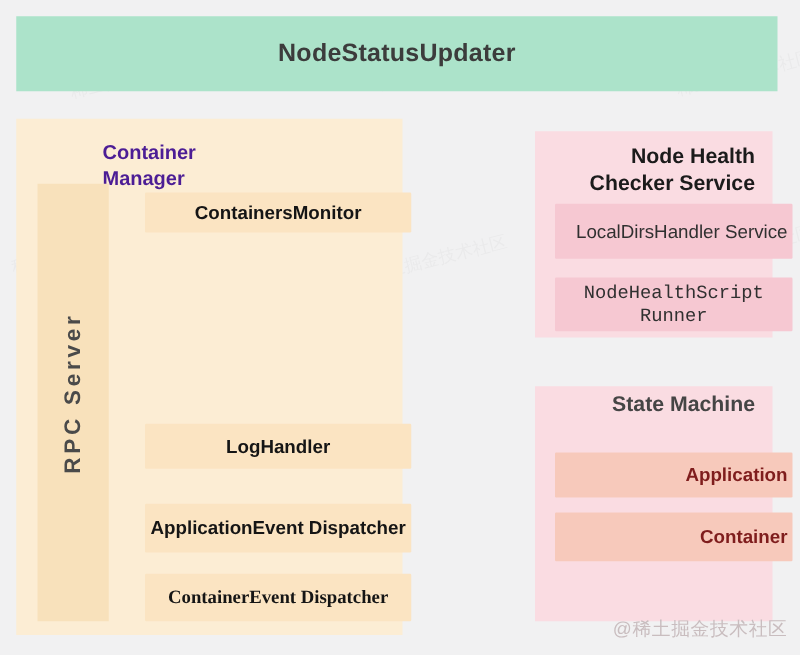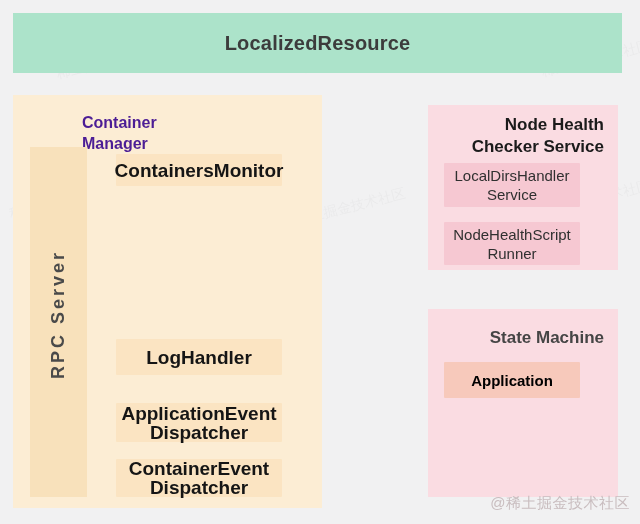--- a/index.html
+++ b/index.html
@@ -54,62 +54,62 @@
     background:#f8e1bb;
     display:flex;align-items:center;justify-content:center;
   }
   .rpc-label{
     transform:rotate(-90deg) translateX(8px);
     transform-origin:center;
     white-space:nowrap;
     font-size:18px;font-weight:bold;color:#4a4a4a;letter-spacing:3px;
   }
   .obox{
-    position:absolute;left:103px;width:166px;
+    position:absolute;left:103px;width:213px;
     background:#fbe4c2;border-radius:1px;
     display:flex;align-items:center;justify-content:center;text-align:center;
-    font-size:19px;font-weight:bold;color:#151515;line-height:19px;
+    font-size:15px;font-weight:bold;color:#151515;line-height:19px;
     padding:0 4px;box-sizing:border-box;
   }
   .obox1{top:59px;height:32px;}
   .obox2{top:113px;height:39px;}
   .obox3{top:182px;height:33px;}
   .obox4{top:244px;height:36px;}
   .obox5{top:308px;height:39px;}
-  .obox6{top:364px;height:38px;}
+  .obox6{top:364px;height:38px;font-family:Liberation Serif, serif;}
 
   
   .pink-block{
     position:absolute;left:428px;width:190px;
     background:#fadce2;
   }
   .nh-block{top:105px;height:165px;}
   .sm-block{top:309px;height:188px;}
   .pink-title{
     text-align:right;
     font-size:17px;font-weight:bold;line-height:22px;
     padding:0 14px;
   }
   .nh-title{margin-top:9px;color:#1b1b1b;}
-  .sm-title{margin-top:18px;color:#454545;}
+  .sm-title{margin-top:4px;color:#454545;}
   .pbox{
-    position:absolute;left:16px;width:136px;
+    position:absolute;left:16px;width:190px;
     border-radius:1px;
-    display:flex;align-items:center;justify-content:center;text-align:center;
+    display:flex;align-items:center;justify-content:flex-end;text-align:center;
     line-height:19px;padding:0 4px;box-sizing:border-box;
   }
   .nh-box{
     background:#f6c8d2;
     font-size:15px;font-weight:normal;color:#303030;
   }
   .nh-box1{top:58px;height:44px;}
-  .nh-box2{top:117px;height:43px;}
+  .nh-box2{top:117px;height:43px;font-family:Liberation Mono, monospace;}
   .sm-box{
     background:#f7c9bb;
-    font-size:15px;font-weight:bold;color:#000000;
+    font-size:15px;font-weight:bold;color:#7f1d1d;
   }
   .sm-box1{top:53px;height:36px;}
   .sm-box2{top:101px;height:39px;}
   .sm-box3{top:149px;height:32px;}
 
   .watermark{
     position:absolute;right:10px;top:494px;
     font-size:15px;color:#c9bdbf;letter-spacing:0.5px;
     white-space:nowrap;
     margin-left:13px;
@@ -124,21 +124,21 @@
   <span class="ghost">稀土掘金技术社区</span>
   <span class="ghost">稀土掘金技术社区</span>
   <span class="ghost">稀土掘金技术社区</span>
   <span class="ghost">稀土掘金技术社区</span>
   <span class="ghost">稀土掘金技术社区</span>
   <span class="ghost">稀土掘金技术社区</span>
   <span class="ghost">稀土掘金技术社区</span>
   <span class="ghost">稀土掘金技术社区</span>
 
   <div class="banner">
-    <span class="banner-label">LocalizedResource</span>
+    <span class="banner-label">NodeStatusUpdater</span>
   </div>
 
   <div class="cm-block">
     <div class="cm-title">Container Manager</div>
 
     <div class="rpc-bar">
       <span class="rpc-label">RPC Server</span>
     </div>
 
     <div class="obox obox1">
@@ -163,17 +163,20 @@
     <div class="pbox nh-box nh-box2">
       <span>NodeHealthScript Runner</span>
     </div>
   </div>
 
   <div class="pink-block sm-block">
     <div class="pink-title sm-title">State Machine</div>
     <div class="pbox sm-box sm-box1">
       <span>Application</span>
     </div>
+    <div class="pbox sm-box sm-box2">
+      <span>Container</span>
+    </div>
   </div>
 
   <div class="watermark">@稀土掘金技术社区</div>
 
 </div>
 
 </body></html>

